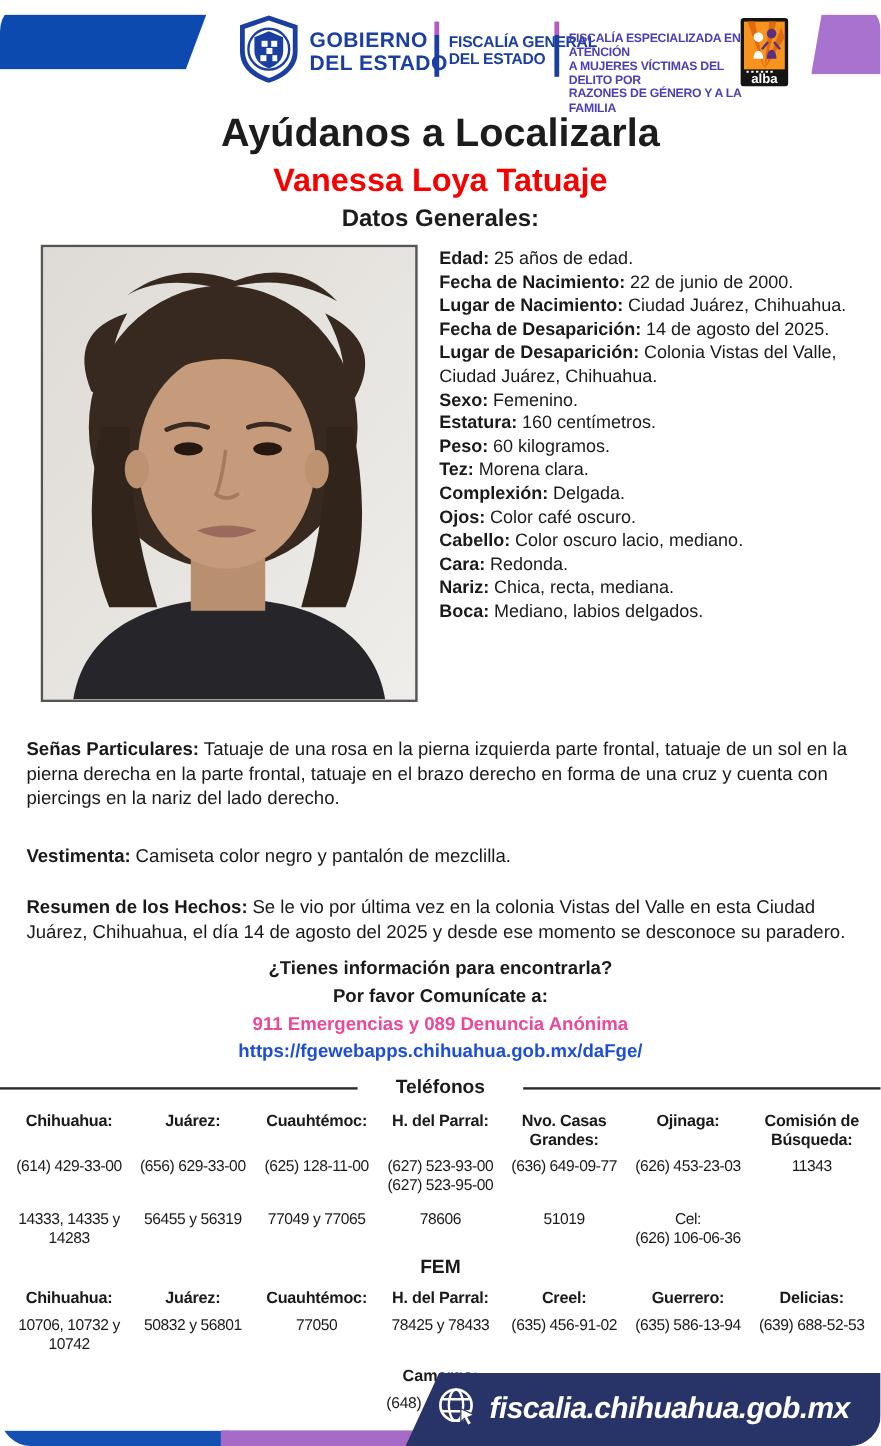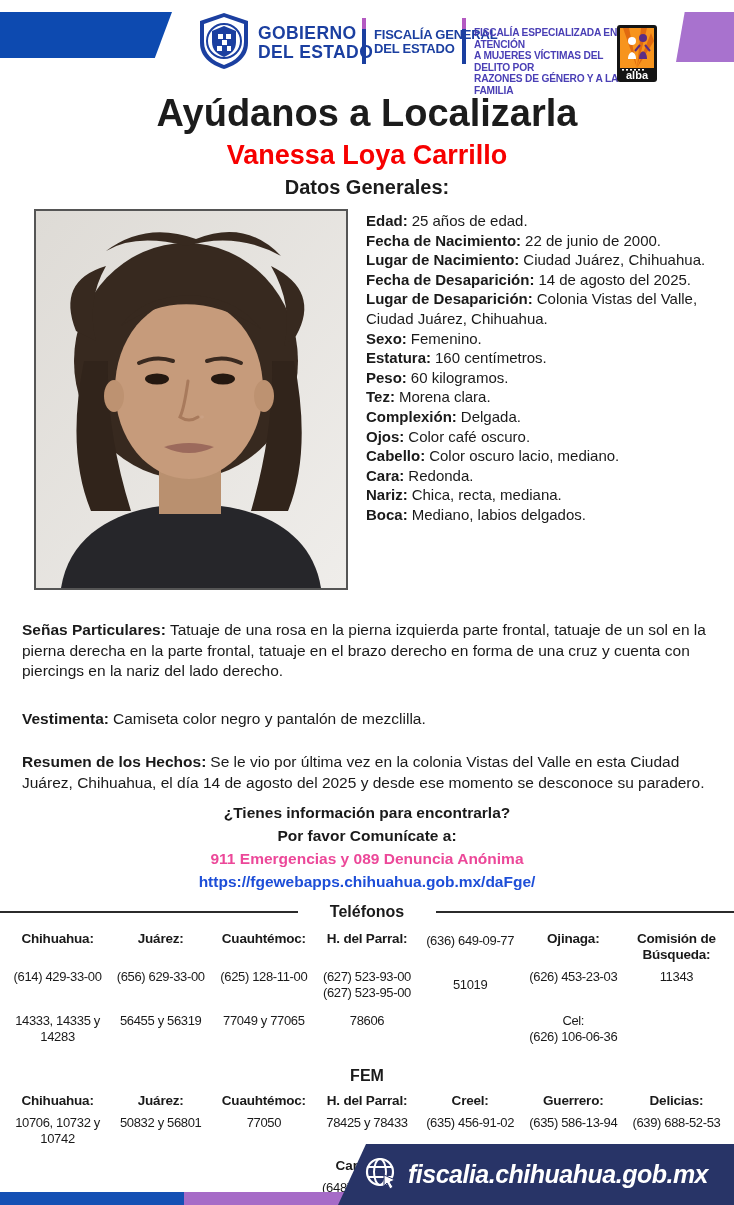--- a/index.html
+++ b/index.html
@@ -1,37 +1,37 @@
 <!DOCTYPE html>
 <html lang="es"><head>
 <meta charset="utf-8">
 <style>
   html,body{margin:0;padding:0;background:#ffffff;}
   .page{position:relative;width:734px;height:1205px;margin:0 auto;background:#fff;
-        font-family:"Liberation Sans", sans-serif;color:#1a1a1a;overflow:hidden;}
+        font-family:"Liberation Sans", sans-serif;color:#1a1a1a;overflow:hidden;border-radius:26px;}
 
   
   .blue-slab{position:absolute;left:0;top:12px;width:172px;height:46px;background:#0d4ab0;
              clip-path:polygon(0 0,100% 0,90% 100%,0 100%);}
   .purple-slab{position:absolute;left:676px;top:12px;width:58px;height:50px;background:#a872ce;
              clip-path:polygon(15% 0,100% 0,100% 100%,0 100%);}
   .shield{position:absolute;left:196px;top:12px;}
   .gob-text{position:absolute;left:258px;top:24px;font-size:17.5px;font-weight:bold;
             color:#1b3fa0;line-height:19px;letter-spacing:.4px;}
   .sep{position:absolute;top:18px;width:4px;height:46px;
        background:linear-gradient(#b45ac2 0 24%, #1b3fa0 24% 100%);}
   .sep1{left:362px;} .sep2{left:462px;}
   .fge-text{position:absolute;left:374px;top:28px;font-size:13px;font-weight:bold;
             color:#1b3fa0;line-height:14px;letter-spacing:-.2px;}
   .fem-text{position:absolute;left:474px;top:27px;width:150px;font-size:10.2px;font-weight:bold;
             color:#4a3fb5;line-height:11.5px;letter-spacing:-.2px;}
-  .alba{position:absolute;left:617px;top:25px;}
-
-  
-  .t-main{margin:92px 0 0;text-align:center;font-size:38px;font-weight:bold;color:#1c1c1c;}
+  .alba{position:absolute;left:617px;top:15px;}
+
+  
+  .t-main{margin:92px 0 0;text-align:center;font-size:33px;font-weight:bold;color:#1c1c1c;}
   .t-name{margin:5px 0 0;text-align:center;font-size:27px;font-weight:bold;color:#f70000;}
   .t-sect{margin:5px 0 0;text-align:center;font-size:20px;font-weight:bold;color:#1c1c1c;}
 
   
   .content-row{display:flex;margin:10px 10px 0 34px;gap:18px;}
   .photo{width:310px;height:377px;border:2px solid #555;flex:none;overflow:hidden;background:#e8e6e3;}
   .details{flex:1;font-size:15px;line-height:19.6px;padding-top:2px;}
   .dl-label{font-weight:bold;margin-right:4px;}
 
   
@@ -49,21 +49,21 @@
   .tel-divider{display:flex;align-items:center;margin-top:13px;gap:32px;}
   .tel-divider .line{flex:1;border-top:2px solid #2b2b2b;}
   .tel-title{font-size:16px;font-weight:bold;}
   .tel-table{display:grid;grid-template-columns:repeat(7,1fr);padding:0 6px;margin-top:8px;}
   .tel-col{text-align:center;}
   .tel-head{font-weight:bold;font-size:13.5px;line-height:15.5px;letter-spacing:-.2px;
             white-space:pre-line;min-height:34px;padding-top:2px;}
   .tel-val{font-size:13px;line-height:15.5px;letter-spacing:-.35px;white-space:pre-line;}
   .tel-r1{min-height:42px;padding-top:4px;}
   .tel-r2{min-height:40px;padding-top:2px;}
-  .fem-title{text-align:center;font-size:16px;font-weight:bold;margin-top:14px;}
+  .fem-title{text-align:center;font-size:16px;font-weight:bold;margin-top:0;}
   .fem-table{margin-top:6px;}
   .fem-head{min-height:22px;}
   .camargo{text-align:center;margin-top:12px;}
   .camargo .c-label{font-weight:bold;font-size:13.5px;}
   .camargo .c-value{font-size:13px;margin-top:7px;letter-spacing:-.2px;}
 
   
   .strip-blue{position:absolute;left:0;bottom:0;width:192px;height:13px;background:#1450b4;
               clip-path:polygon(0 0,100% 0,96% 100%,0 100%);z-index:1;}
   .strip-purple{position:absolute;left:184px;bottom:0;width:300px;height:13px;background:#a66bc7;z-index:1;}
@@ -135,21 +135,21 @@
       <rect x="21" y="44" width="2" height="1.6"></rect>
           <rect x="25" y="44" width="2" height="1.6"></rect>
         </g>
       <text x="20" y="54" text-anchor="middle" font-family="Liberation Sans, sans-serif" font-size="11" font-weight="bold" fill="#ffffff">alba</text>
     </svg>
   </div>
 
   <div class="purple-slab"></div>
 
   <div class="t-main">Ayúdanos a Localizarla</div>
-  <div class="t-name">Vanessa Loya Carrillo</div>
+  <div class="t-name">Vanessa Loya Tatuaje</div>
   <div class="t-sect">Datos Generales:</div>
 
   <div class="content-row">
     <div class="photo">
       <svg width="310" height="377" viewBox="0 0 310 377">
         <defs>
           <linearGradient id="bg" x1="0" y1="0" x2="1" y2="1">
             <stop offset="0" stop-color="#dedbd6"></stop>
               <stop offset="1" stop-color="#efedea"></stop>
           </linearGradient>
@@ -253,20 +253,22 @@
       </div>
 
       <div class="tel-col">
         <div class="tel-head">H. del Parral:</div>
         <div class="tel-val tel-r1">(627) 523-93-00
 (627) 523-95-00</div>
         <div class="tel-val tel-r2">78606</div>
       </div>
 
       <div class="tel-col">
+        <div class="tel-head">Nvo. Casas
+Grandes:</div>
         <div class="tel-val tel-r1">(636) 649-09-77</div>
         <div class="tel-val tel-r2">51019</div>
       </div>
 
       <div class="tel-col">
         <div class="tel-head">Ojinaga:</div>
         <div class="tel-val tel-r1">(626) 453-23-03</div>
         <div class="tel-val tel-r2">Cel:
 (626) 106-06-36</div>
       </div>

